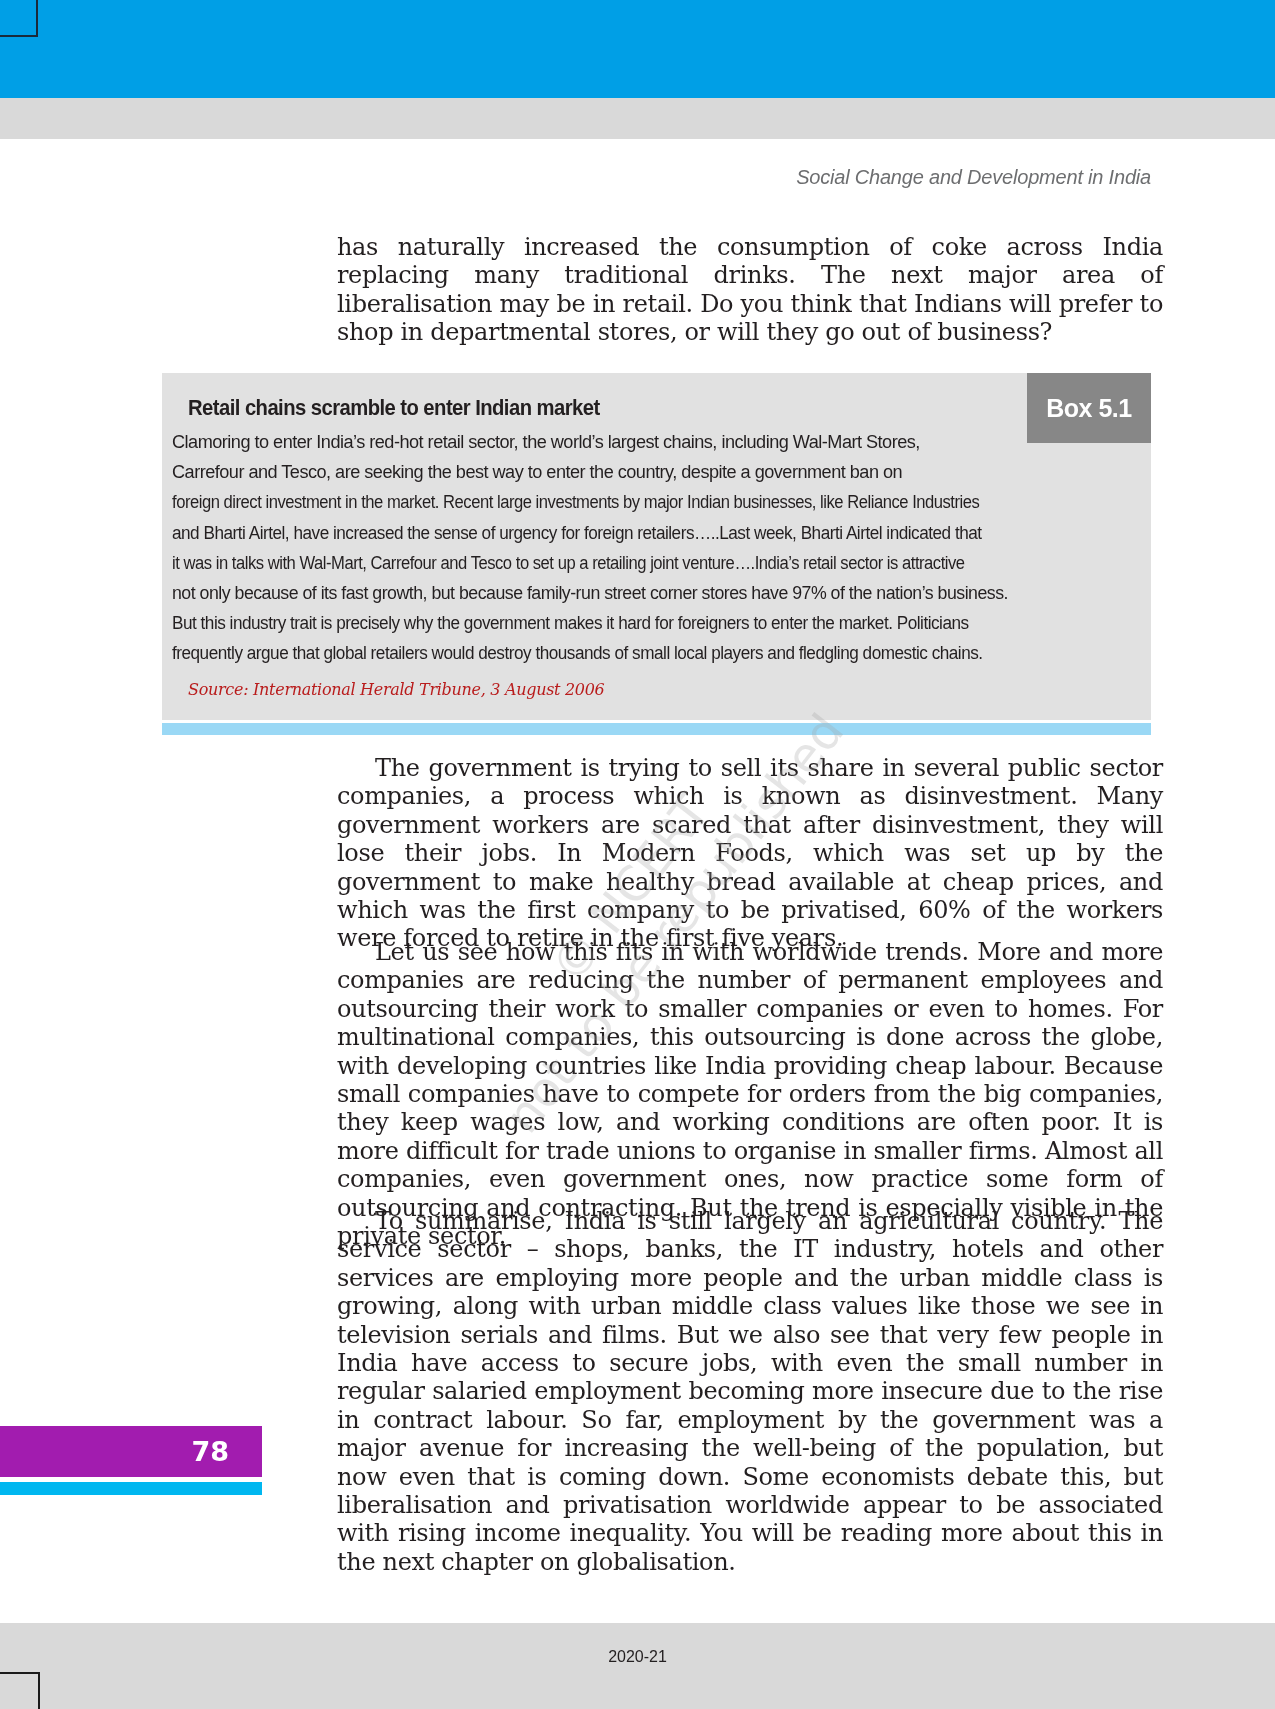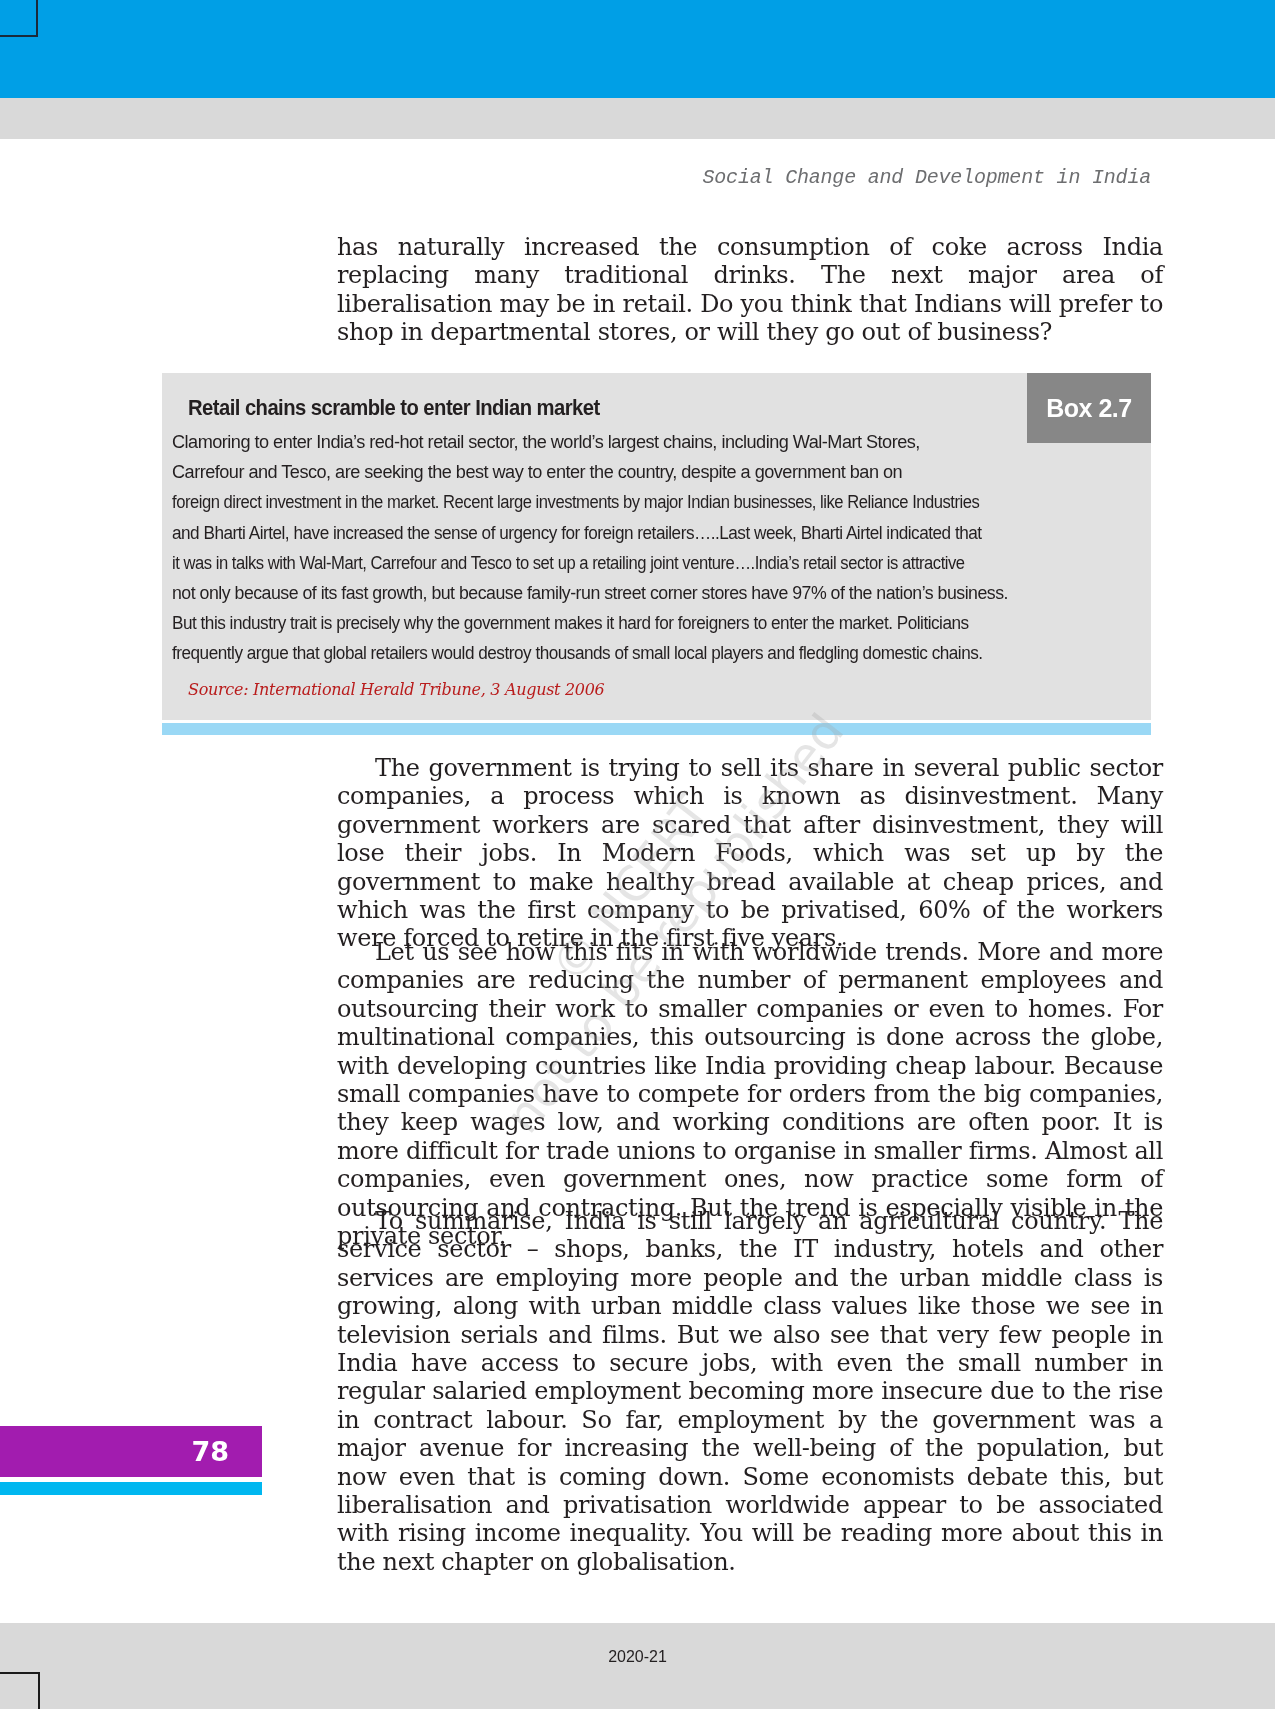--- a/index.html
+++ b/index.html
@@ -32,21 +32,21 @@
       left: 0; top: 0;
       width: 38px; height: 37px;
       border-right: 2px solid #1a2a3a;
       border-bottom: 2px solid #1a2a3a;
       box-sizing: border-box;
     }
     .running-head {
       position: absolute;
       right: 124px;
       top: 166px;
-      font-family: Liberation Mono, monospace;
+      font-family: Liberation Sans, sans-serif;
       font-style: italic;
       font-size: 20px;
       color: #6d6e70;
       letter-spacing: -0.2px;
     }
     .body-text {
       position: absolute;
       left: 325px;
       width: 826px;
       font-family: "DejaVu Serif", serif;
@@ -214,21 +214,21 @@
 <div class="crop-mark-top"></div>
 <div class="gray-band"></div>
 
 <div class="running-head">Social Change and Development in India</div>
 
 <div class="body-text para-intro">
   <p>has naturally increased the consumption of coke across India replacing many traditional drinks. The next major area of liberalisation may be in retail. Do you think that Indians will prefer to shop in departmental stores, or will they go out of business?</p>
 </div>
 
 <div class="box">
-  <div class="box-label">Box 2.7</div>
+  <div class="box-label">Box 5.1</div>
   <div class="box-title">Retail chains scramble to enter Indian market</div>
   <div class="box-body">
     <span class="box-line" style="transform:scaleX(0.945)">Clamoring to enter India’s red-hot retail sector, the world’s largest chains, including Wal-Mart Stores,</span>
     <span class="box-line" style="transform:scaleX(0.945)">Carrefour and Tesco, are seeking the best way to enter the country, despite a government ban on</span>
     <span class="box-line" style="transform:scaleX(0.865)">foreign direct investment in the market. Recent large investments by major Indian businesses, like Reliance Industries</span>
     <span class="box-line" style="transform:scaleX(0.895)">and Bharti Airtel, have increased the sense of urgency for foreign retailers…..Last week, Bharti Airtel indicated that</span>
     <span class="box-line" style="transform:scaleX(0.865)">it was in talks with Wal-Mart, Carrefour and Tesco to set up a retailing joint venture….India’s retail sector is attractive</span>
     <span class="box-line" style="transform:scaleX(0.925)">not only because of its fast growth, but because family-run street corner stores have 97% of the nation’s business.</span>
     <span class="box-line" style="transform:scaleX(0.895)">But this industry trait is precisely why the government makes it hard for foreigners to enter the market. Politicians</span>
     <span class="box-line" style="transform:scaleX(0.895)">frequently argue that global retailers would destroy thousands of small local players and fledgling domestic chains.</span>

